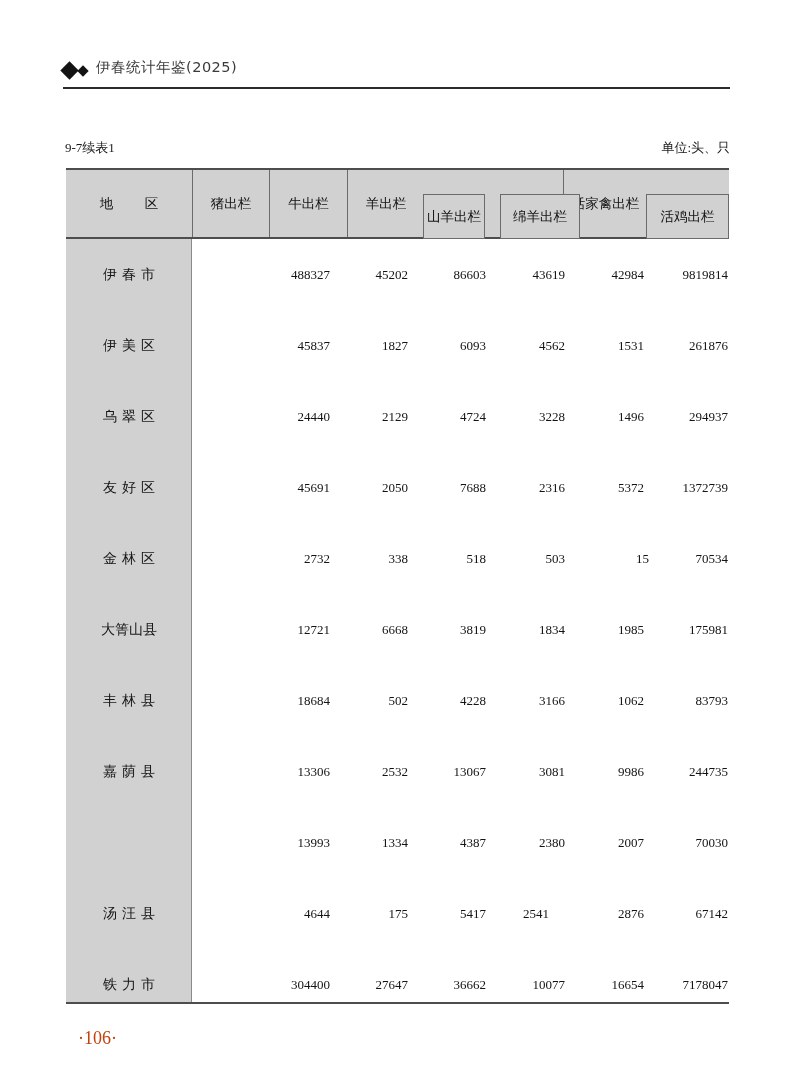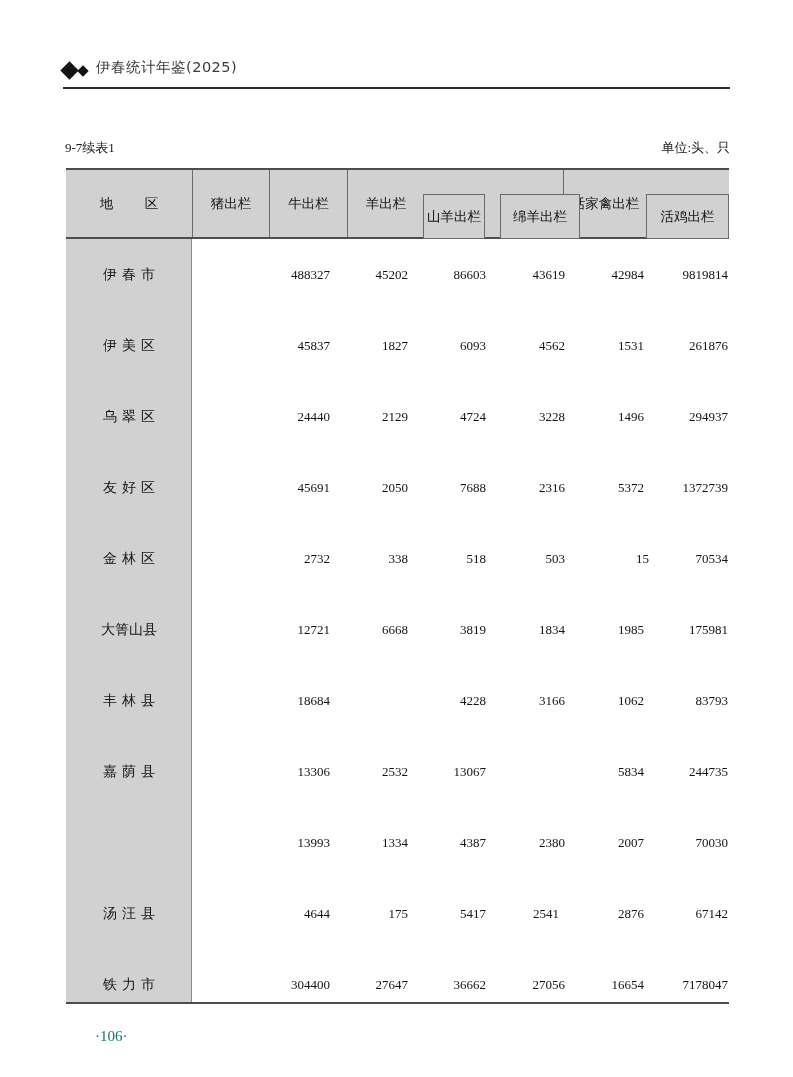--- a/index.html
+++ b/index.html
@@ -221,25 +221,25 @@
     justify-content: flex-end;
     font-size: 13px;
     font-family: "Liberation Serif", serif;
     color: #131313;
     white-space: nowrap;
   }
 
   
   .page-number {
     position: absolute;
-    left: 95px;
+    left: 78px;
     top: 1028px;
-    font-size: 15px;
-    font-family: "Liberation Serif", serif;
-    color: #0f766e;
+    font-size: 18px;
+    font-family: "Liberation Serif", serif;
+    color: #c2410c;
   }
 </style>
 </head>
 <body>
 
 <div class="page-header">
   <div class="header-marks">
     <span class="diamond-lg"></span>
     <span class="diamond-sm"></span>
   </div>
@@ -339,64 +339,66 @@
       <div class="cell-num" style="left:342px;width:78px;">3819</div>
       <div class="cell-num" style="left:420px;width:79px;">1834</div>
       <div class="cell-num" style="left:499px;width:79px;">1985</div>
       <div class="cell-num" style="left:562px;width:100px;">175981</div>
       <div class="cell-num" style="left:563px;width:663px;">175981</div>
     </div>
 
     <div class="row" style="top:426px;">
       <div class="cell-region wide">丰林县</div>
       <div class="cell-num" style="left:136px;width:128px;">18684</div>
+      <div class="cell-num" style="left:264px;width:78px;">502</div>
       <div class="cell-num" style="left:342px;width:78px;">4228</div>
       <div class="cell-num" style="left:420px;width:79px;">3166</div>
       <div class="cell-num" style="left:499px;width:79px;">1062</div>
       <div class="cell-num" style="left:562px;width:100px;">83793</div>
       <div class="cell-num" style="left:563px;width:663px;">66453</div>
     </div>
 
     <div class="row" style="top:497px;">
       <div class="cell-region wide">嘉荫县</div>
       <div class="cell-num" style="left:136px;width:128px;">13306</div>
       <div class="cell-num" style="left:264px;width:78px;">2532</div>
       <div class="cell-num" style="left:342px;width:78px;">13067</div>
-      <div class="cell-num" style="left:499px;width:79px;">5834</div>
+      <div class="cell-num" style="left:420px;width:79px;">3081</div>
+      <div class="cell-num" style="left:499px;width:79px;">9986</div>
       <div class="cell-num" style="left:562px;width:100px;">244735</div>
       <div class="cell-num" style="left:563px;width:663px;">62202</div>
     </div>
 
     <div class="row" style="top:568px;">
       <div class="cell-num" style="left:136px;width:128px;">13993</div>
       <div class="cell-num" style="left:264px;width:78px;">1334</div>
       <div class="cell-num" style="left:342px;width:78px;">4387</div>
       <div class="cell-num" style="left:420px;width:79px;">2380</div>
       <div class="cell-num" style="left:499px;width:79px;">2007</div>
       <div class="cell-num" style="left:562px;width:100px;">70030</div>
       <div class="cell-num" style="left:563px;width:663px;">61201</div>
     </div>
 
     <div class="row" style="top:639px;">
       <div class="cell-region wide">汤汪县</div>
       <div class="cell-num" style="left:136px;width:128px;">4644</div>
       <div class="cell-num" style="left:264px;width:78px;">175</div>
       <div class="cell-num" style="left:342px;width:78px;">5417</div>
-      <div class="cell-num" style="left:414px;width:79px;text-align:right;">2541</div>
+      <div class="cell-num" style="left:404px;width:79px;text-align:right;">2541</div>
       <div class="cell-num" style="left:499px;width:79px;">2876</div>
       <div class="cell-num" style="left:562px;width:100px;">67142</div>
       <div class="cell-num" style="left:563px;width:663px;">66832</div>
     </div>
 
     <div class="row" style="top:710px;">
       <div class="cell-region wide">铁力市</div>
       <div class="cell-num" style="left:136px;width:128px;">304400</div>
       <div class="cell-num" style="left:264px;width:78px;">27647</div>
       <div class="cell-num" style="left:342px;width:78px;">36662</div>
-      <div class="cell-num" style="left:420px;width:79px;">27056</div>
+      <div class="cell-num" style="left:420px;width:79px;">10077</div>
       <div class="cell-num" style="left:499px;width:79px;">16654</div>
       <div class="cell-num" style="left:562px;width:100px;">7178047</div>
       <div class="cell-num" style="left:563px;width:663px;">7139073</div>
     </div>
 
   </div>
 
   <div class="tbl-bottom-rule"></div>
 </div>
 

